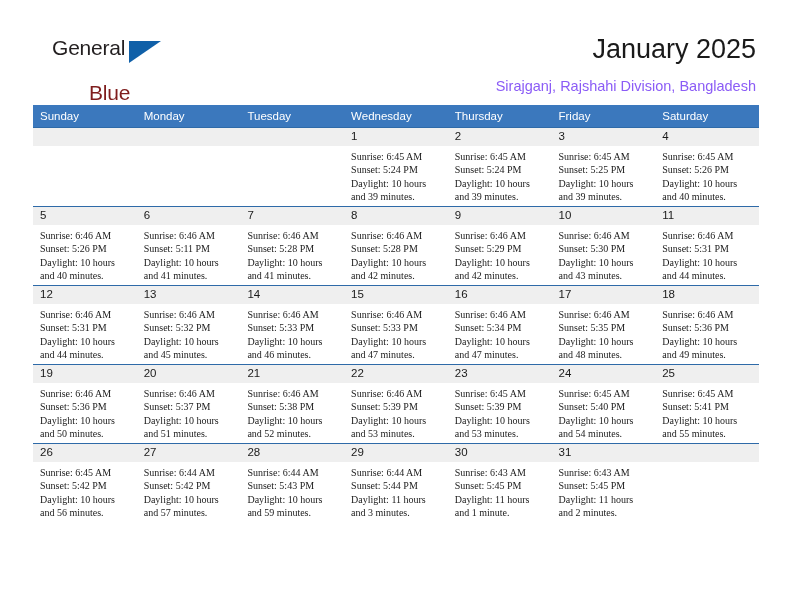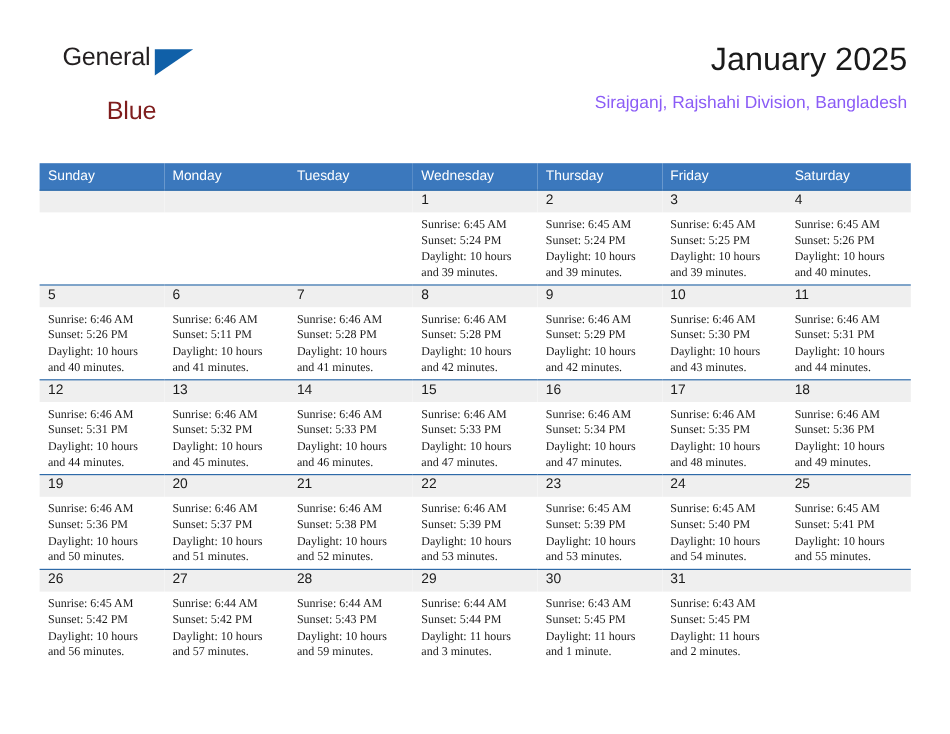--- a/index.html
+++ b/index.html
@@ -88,21 +88,20 @@
   }
 
   
   .calendar {
     position: absolute;
     left: 33px;
     top: 105px;
     width: 726px;
     border-collapse: collapse;
     table-layout: fixed;
-    margin-top: 31px;
   }
 
   .calendar th {
     background: #3b78bd;
     color: #ffffff;
     font-size: 11.5px;
     font-weight: normal;
     text-align: left;
     padding: 5px 0 5px 7px;
     height: 12px;

